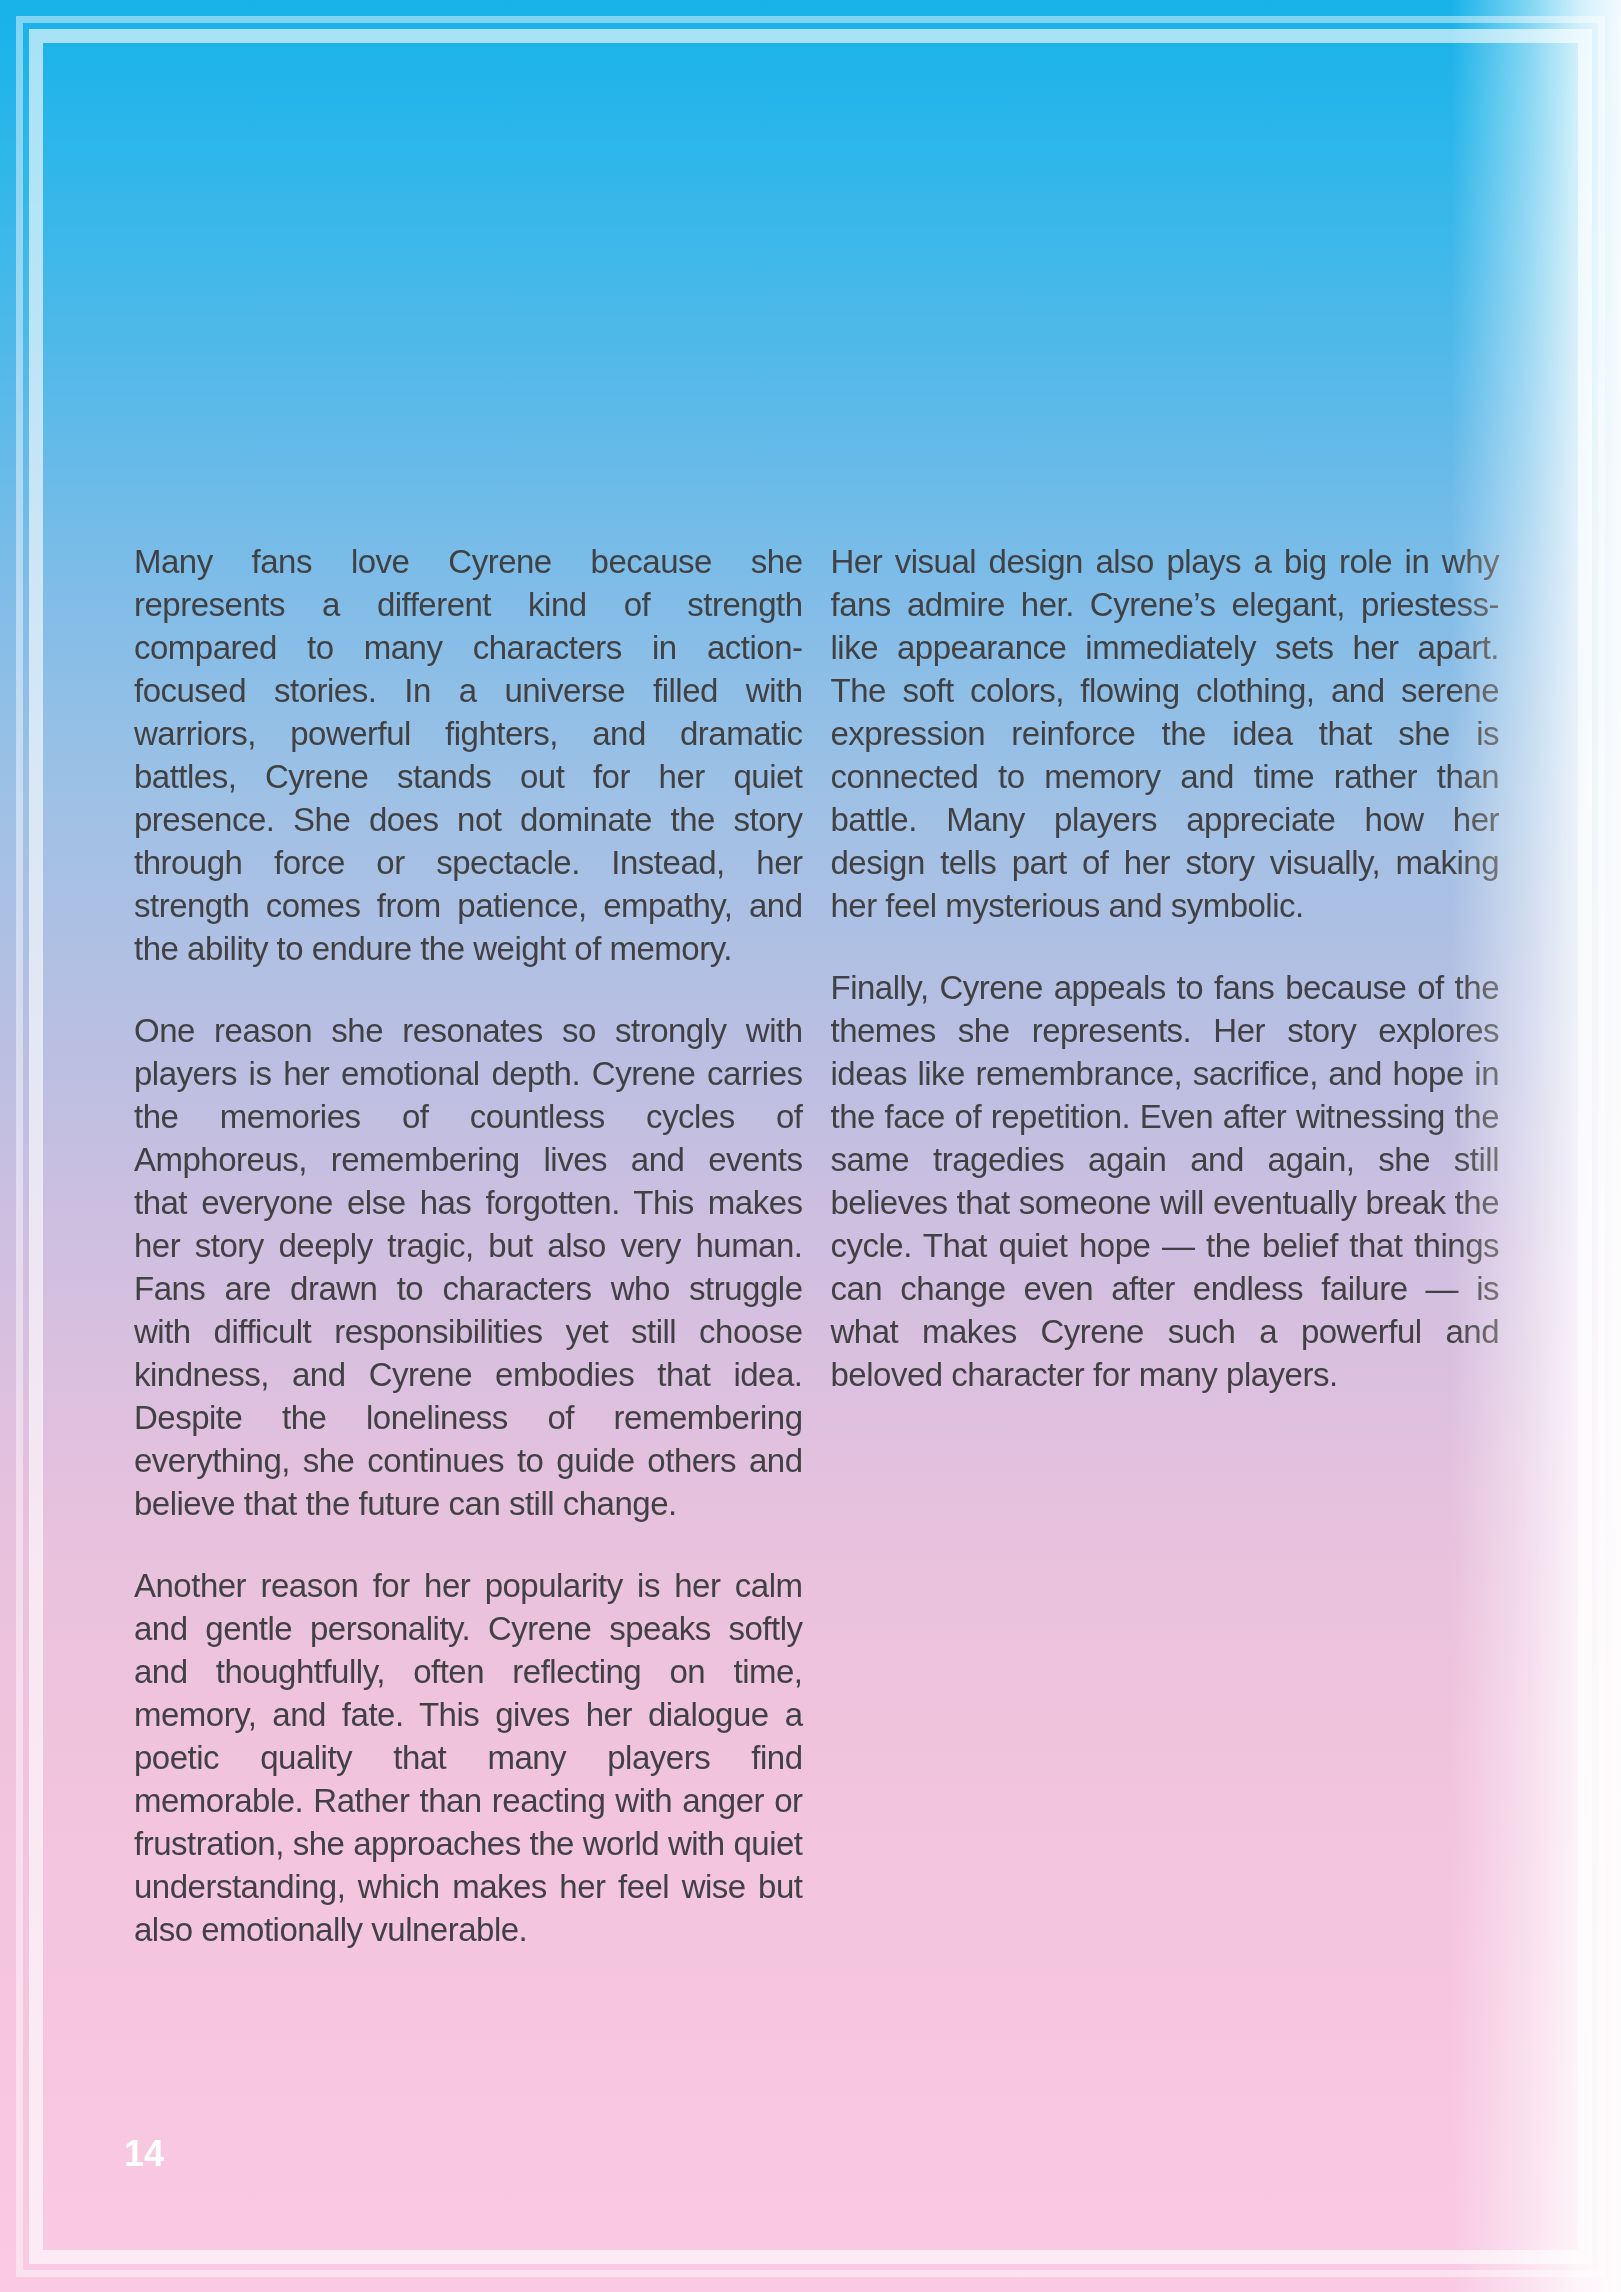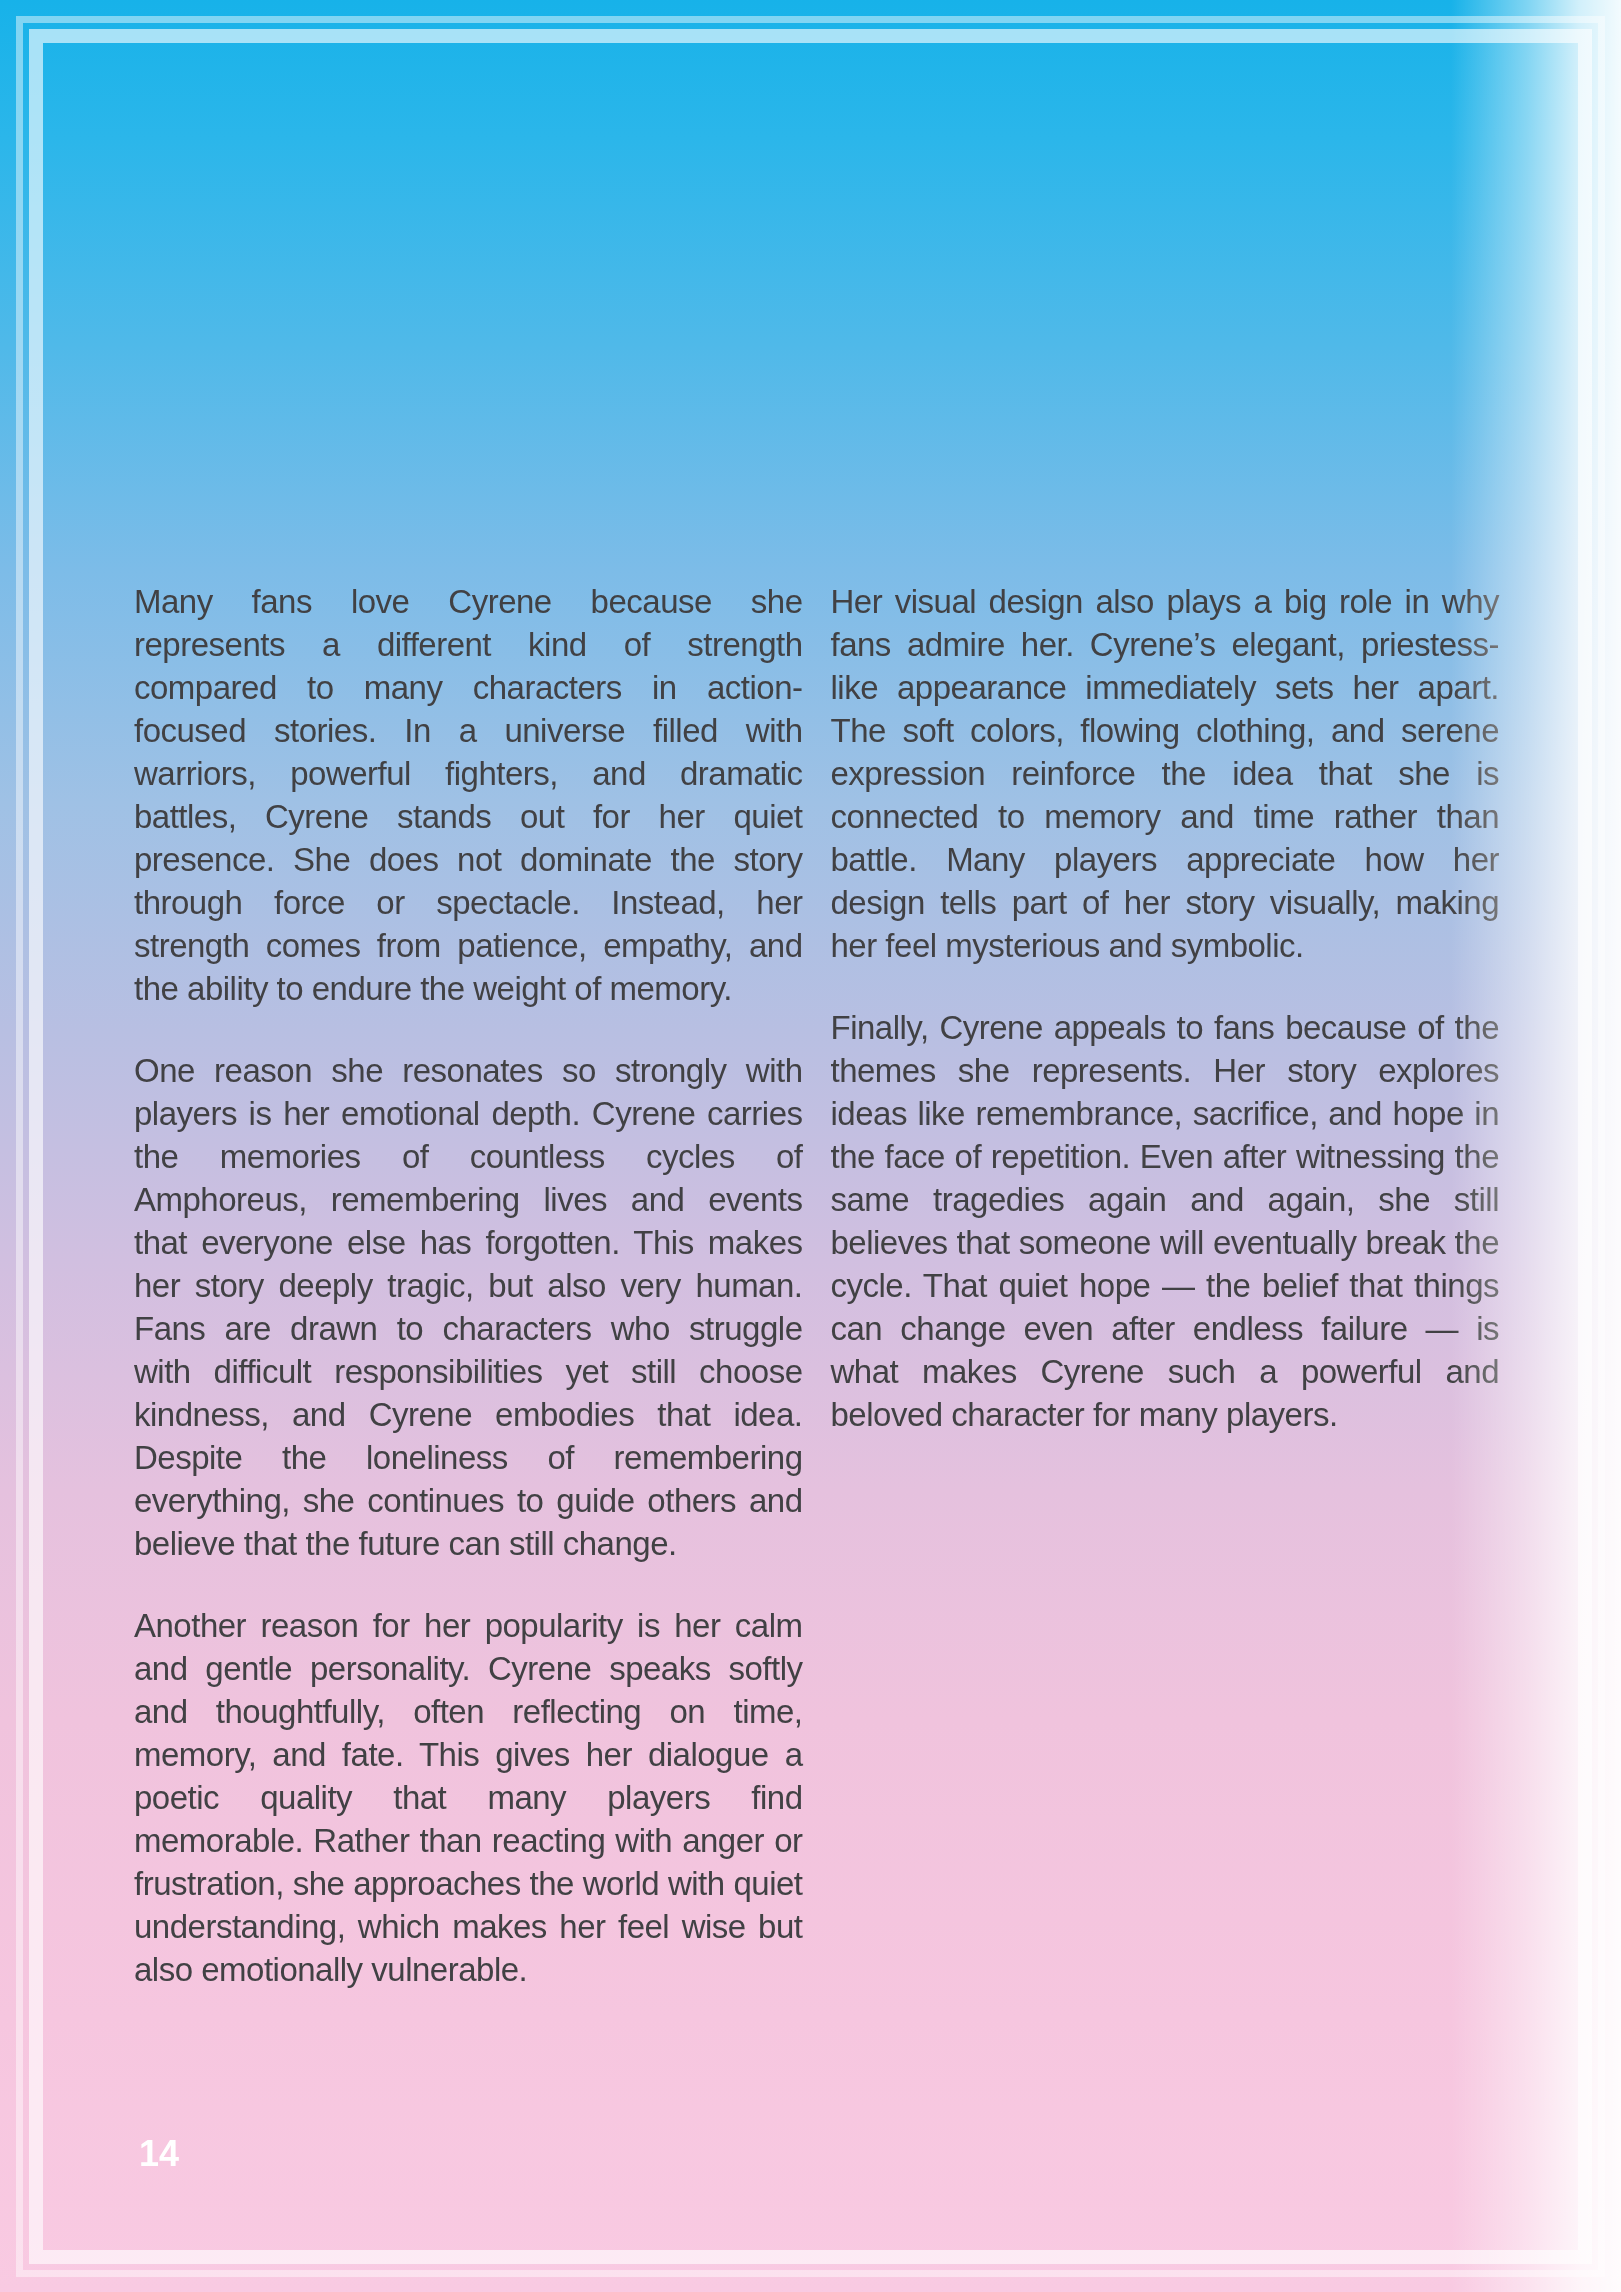--- a/index.html
+++ b/index.html
@@ -35,38 +35,38 @@
     font-family: "DejaVu Sans", sans-serif;
     font-style: italic;
     font-weight: bold;
     font-size: 133px;
     line-height: 1.1;
     letter-spacing: -4.5px;
     color: var(--title-color, #ffffff);
   }
   .columns {
     position: absolute;
-    left: 134px; top: 580px;
+    left: 134px; top: 540px;
     width: 1365px;
     display: flex;
     gap: 28px;
     justify-content: center;
   }
   .col { flex: 1 1 0; }
   .col p {
     margin: 0 0 39px 0;
     font-size: 33px;
     line-height: 43px;
     letter-spacing: -0.5px;
     text-align: justify;
     color: var(--text-color, #414144);
   }
   .page-number {
     position: absolute;
-    left: 139px; top: 2133px;
+    left: 124px; top: 2133px;
     font-size: 36px;
     font-weight: bold;
     color: var(--title-color, #ffffff);
   }
   .edge-glow {
     position: absolute;
     top: 0; right: 0; bottom: 0;
     width: 170px;
     background: linear-gradient(to right,
       rgba(255,255,255,0) 0%,

